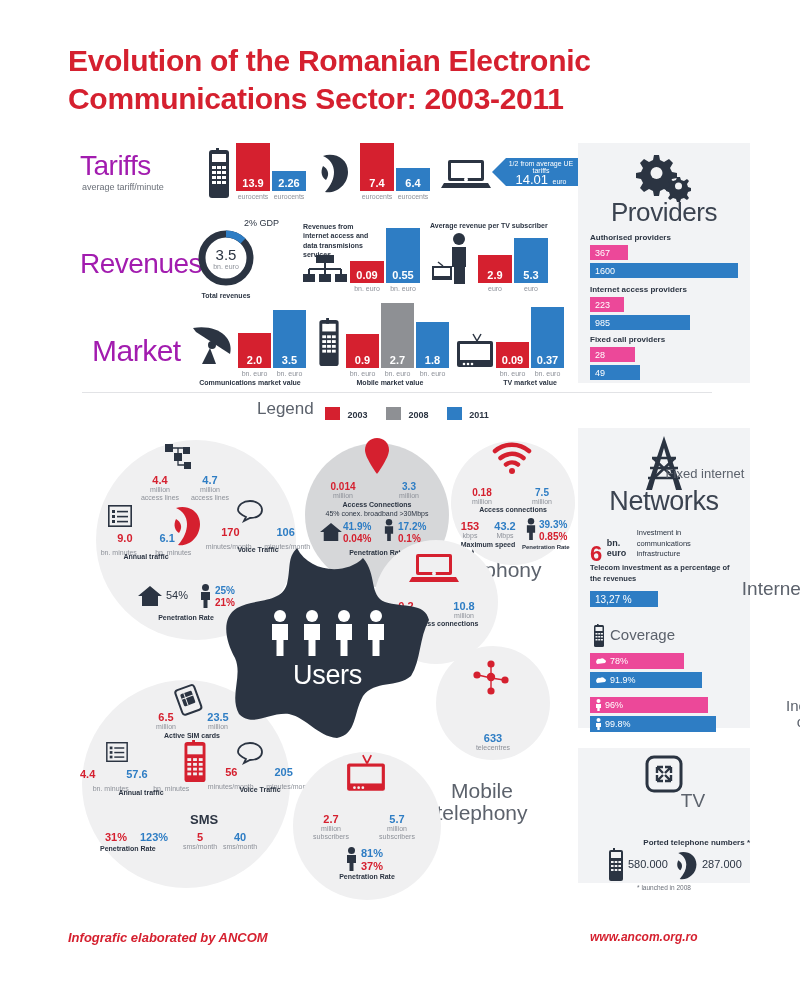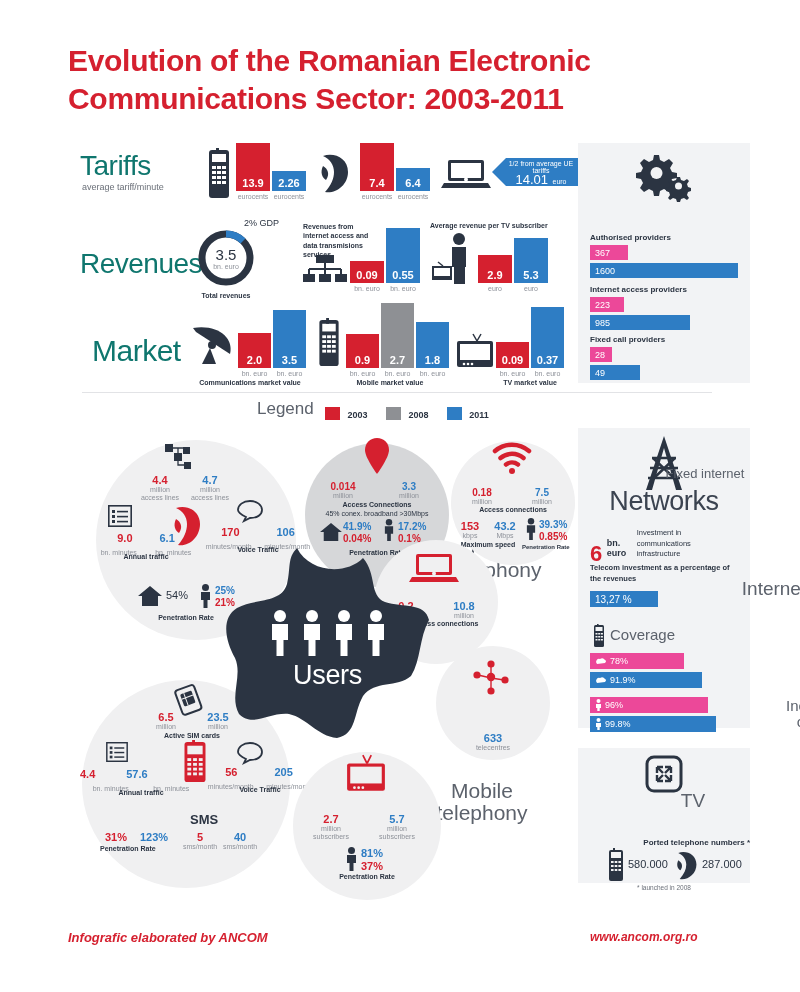--- a/index.html
+++ b/index.html
@@ -27,21 +27,21 @@
   .tinyb { font-size:7px; font-weight:bold; color:#2b3442; line-height:1.1; }
   .ctr { text-align:center; }
 
   
   .bar { position:absolute; color:#fff; font-size:11px; font-weight:bold;
          display:flex; align-items:flex-end; justify-content:center; padding-bottom:2px; }
   .bar.r { background:#d5202f; }
   .bar.b { background:#2e7dc4; }
   .bar.g { background:#8e9094; }
 
-  .secname { position:absolute; font-size:28px; font-weight:300; color:#0f766e;
+  .secname { position:absolute; font-size:28px; font-weight:300; color:#a21caf;
              font-family:"Liberation Sans", sans-serif; letter-spacing:-0.5px;}
   .secsub { position:absolute; font-size:9px; color:#6b7079; }
 
   
   .panel { position:absolute; background:#f2f3f5; }
   .panel-title { text-align:center; font-size:26px; font-weight:300; color:#3b4350; letter-spacing:-0.4px;}
 
   .pbar { position:relative; height:15px; color:#fff; font-size:9px;
           display:flex; align-items:center; padding-left:5px; margin-top:3px; }
   .pbar.r { background:#ec4899; }
@@ -241,36 +241,37 @@
     </div>
   </div>
 
   <div class="panel" style="left:578px; top:143px; width:172px; height:240px;">
     <svg style="position:absolute;left:54px;top:10px;" width="62" height="46" viewBox="0 0 62 46">
       <path d="M22 2 l5 0 1 5 4 2 5-3 4 4 -3 5 2 4 5 1 0 5 -5 1 -2 4 3 5 -4 4 -5-3 -4 2 -1 5 -5 0 -1-5 -4-2 -5 3 -4-4 3-5 -2-4 -5-1 0-5 5-1 2-4 -3-5 4-4 5 3 4-2 Z" fill="#2b3442"></path>
       <circle cx="24.5" cy="20" r="6" fill="#f2f3f5"></circle>
       <path d="M45 24 l3 0 1 3 3 1 3-2 2 2 -2 3 1 3 3 1 0 3 -3 1 -1 3 2 3 -2 2 -3-2 -3 1 -1 3 -3 0 -1-3 -3-1 -3 2 -2-2 2-3 -1-3 -3-1 0-3 3-1 1-3 -2-3 2-2 3 2 3-1 Z" fill="#2b3442"></path>
       <circle cx="46.5" cy="33" r="3.5" fill="#f2f3f5"></circle>
     </svg>
+    <div class="panel-title" style="margin-top:54px;">Providers</div>
 
     <div style="position:absolute;left:12px;top:90px;width:150px;">
       <div style="font-size:8px;font-weight:bold;color:#2b3442;">Authorised providers</div>
       <div class="pbar r" style="width:38px;">367</div>
       <div class="pbar b" style="width:148px;">1600</div>
     </div>
 
     <div style="position:absolute;left:12px;top:142px;width:150px;">
       <div style="font-size:8px;font-weight:bold;color:#2b3442;">Internet access providers</div>
       <div class="pbar r" style="width:34px;">223</div>
       <div class="pbar b" style="width:100px;">985</div>
     </div>
 
     <div style="position:absolute;left:12px;top:192px;width:150px;">
       <div style="font-size:8px;font-weight:bold;color:#2b3442;">Fixed call providers</div>
-      <div class="pbar r" style="width:22px;">28</div>
+      <div class="pbar r" style="width:45px;">28</div>
       <div class="pbar b" style="width:50px;">49</div>
     </div>
   </div>
 
   <div class="panel" style="left:578px; top:428px; width:172px; height:300px;">
     <svg style="position:absolute;left:60px;top:8px;" width="52" height="56" viewBox="0 0 52 56">
       <path d="M26 0 L44 54 h-6 L26 12 L14 54 H8 Z" fill="#2b3442"></path>
       <path d="M14 22 h24 M12 32 h28 M10 42 h32" stroke="#2b3442" stroke-width="2.5"></path>
       <path d="M15 22 L36 42 M37 22 L16 42" stroke="#2b3442" stroke-width="2.5" fill="none"></path>
     </svg>

